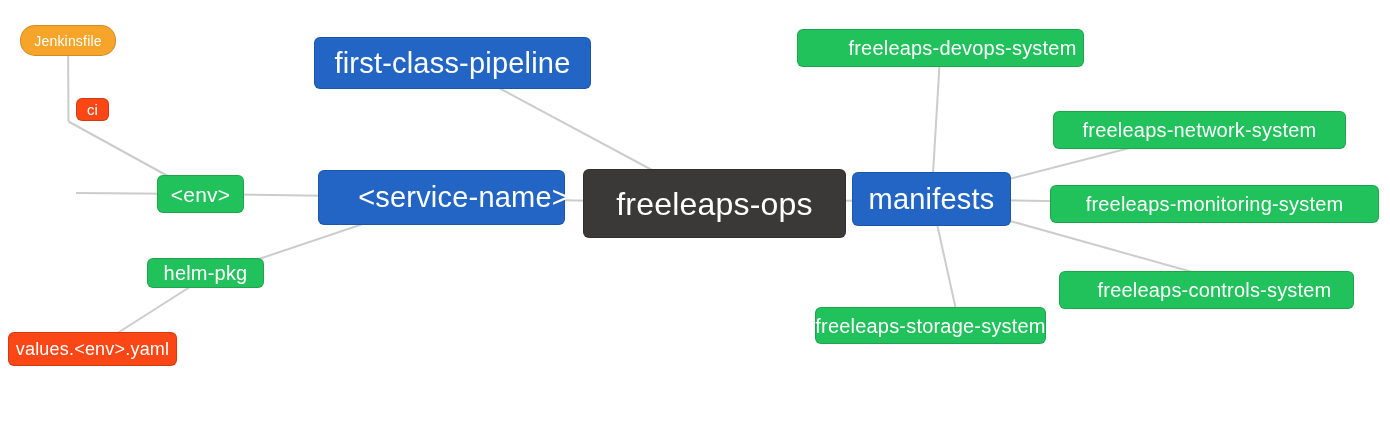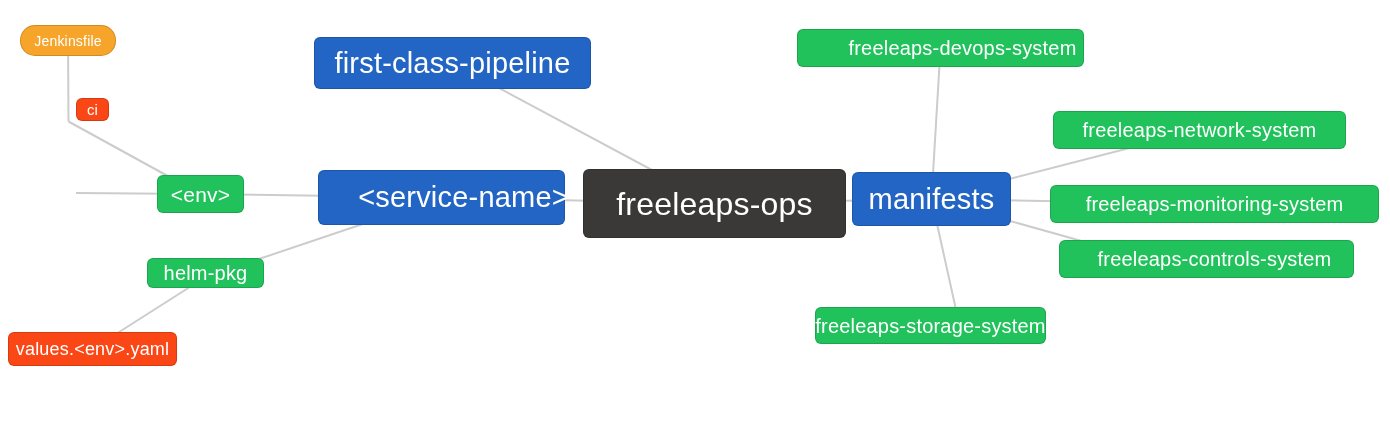--- a/index.html
+++ b/index.html
@@ -83,17 +83,17 @@
   <div class="node c-dark" style="left:583px; top:169px; width:263px; height:69px; font-size:32px;">freeleaps-ops</div>
 
   <div class="node c-blue" style="left:852px; top:172px; width:159px; height:54px; font-size:29px;">manifests</div>
 
   <div class="node c-green" style="left:797px;  top:29px;  width:287px; height:38px; font-size:20px;padding-left:44px;">freeleaps-devops-system</div>
 
   <div class="node c-green" style="left:1050px; top:185px; width:329px; height:38px; font-size:20px;">freeleaps-monitoring-system</div>
 
   <div class="node c-green" style="left:1053px; top:111px; width:293px; height:38px; font-size:20px;">freeleaps-network-system</div>
 
-  <div class="node c-green" style="left:1059px; top:240px; width:295px; height:38px; font-size:20px;padding-left:16px;">freeleaps-controls-system</div>
+  <div class="node c-green" style="left:1059px; top:271px; width:295px; height:38px; font-size:20px;padding-left:16px;">freeleaps-controls-system</div>
 
   <div class="node c-green" style="left:815px;  top:307px; width:231px; height:37px; font-size:20px;">freeleaps-storage-system</div>
 
 </div>
 
 </body></html>

